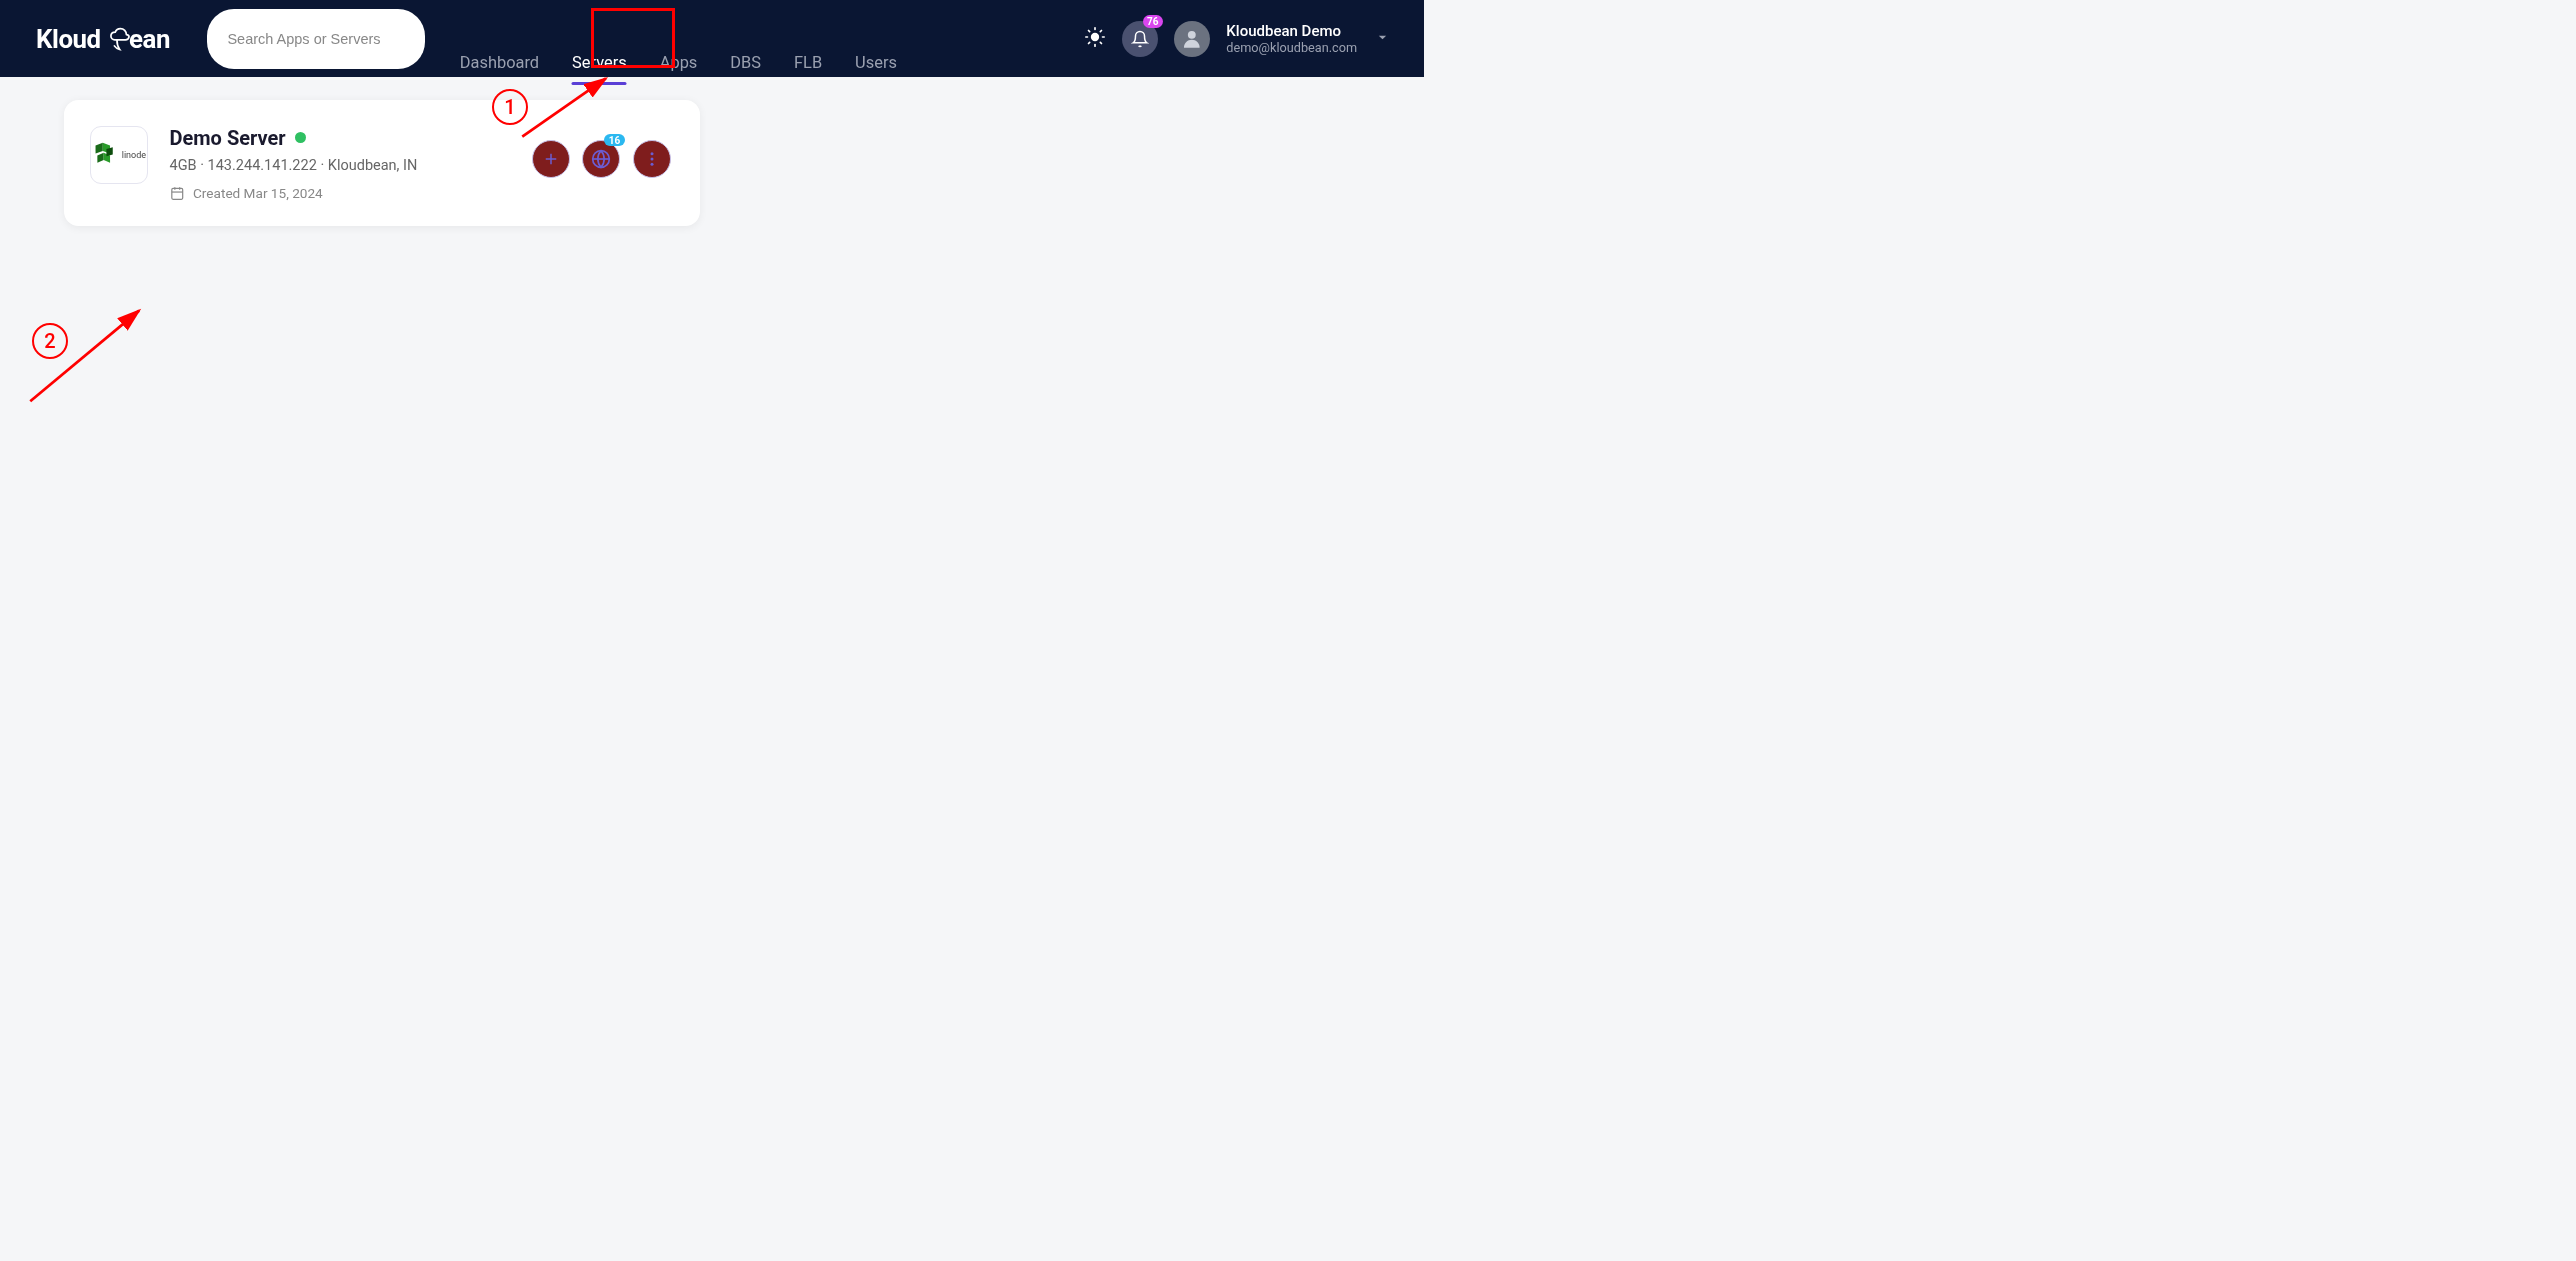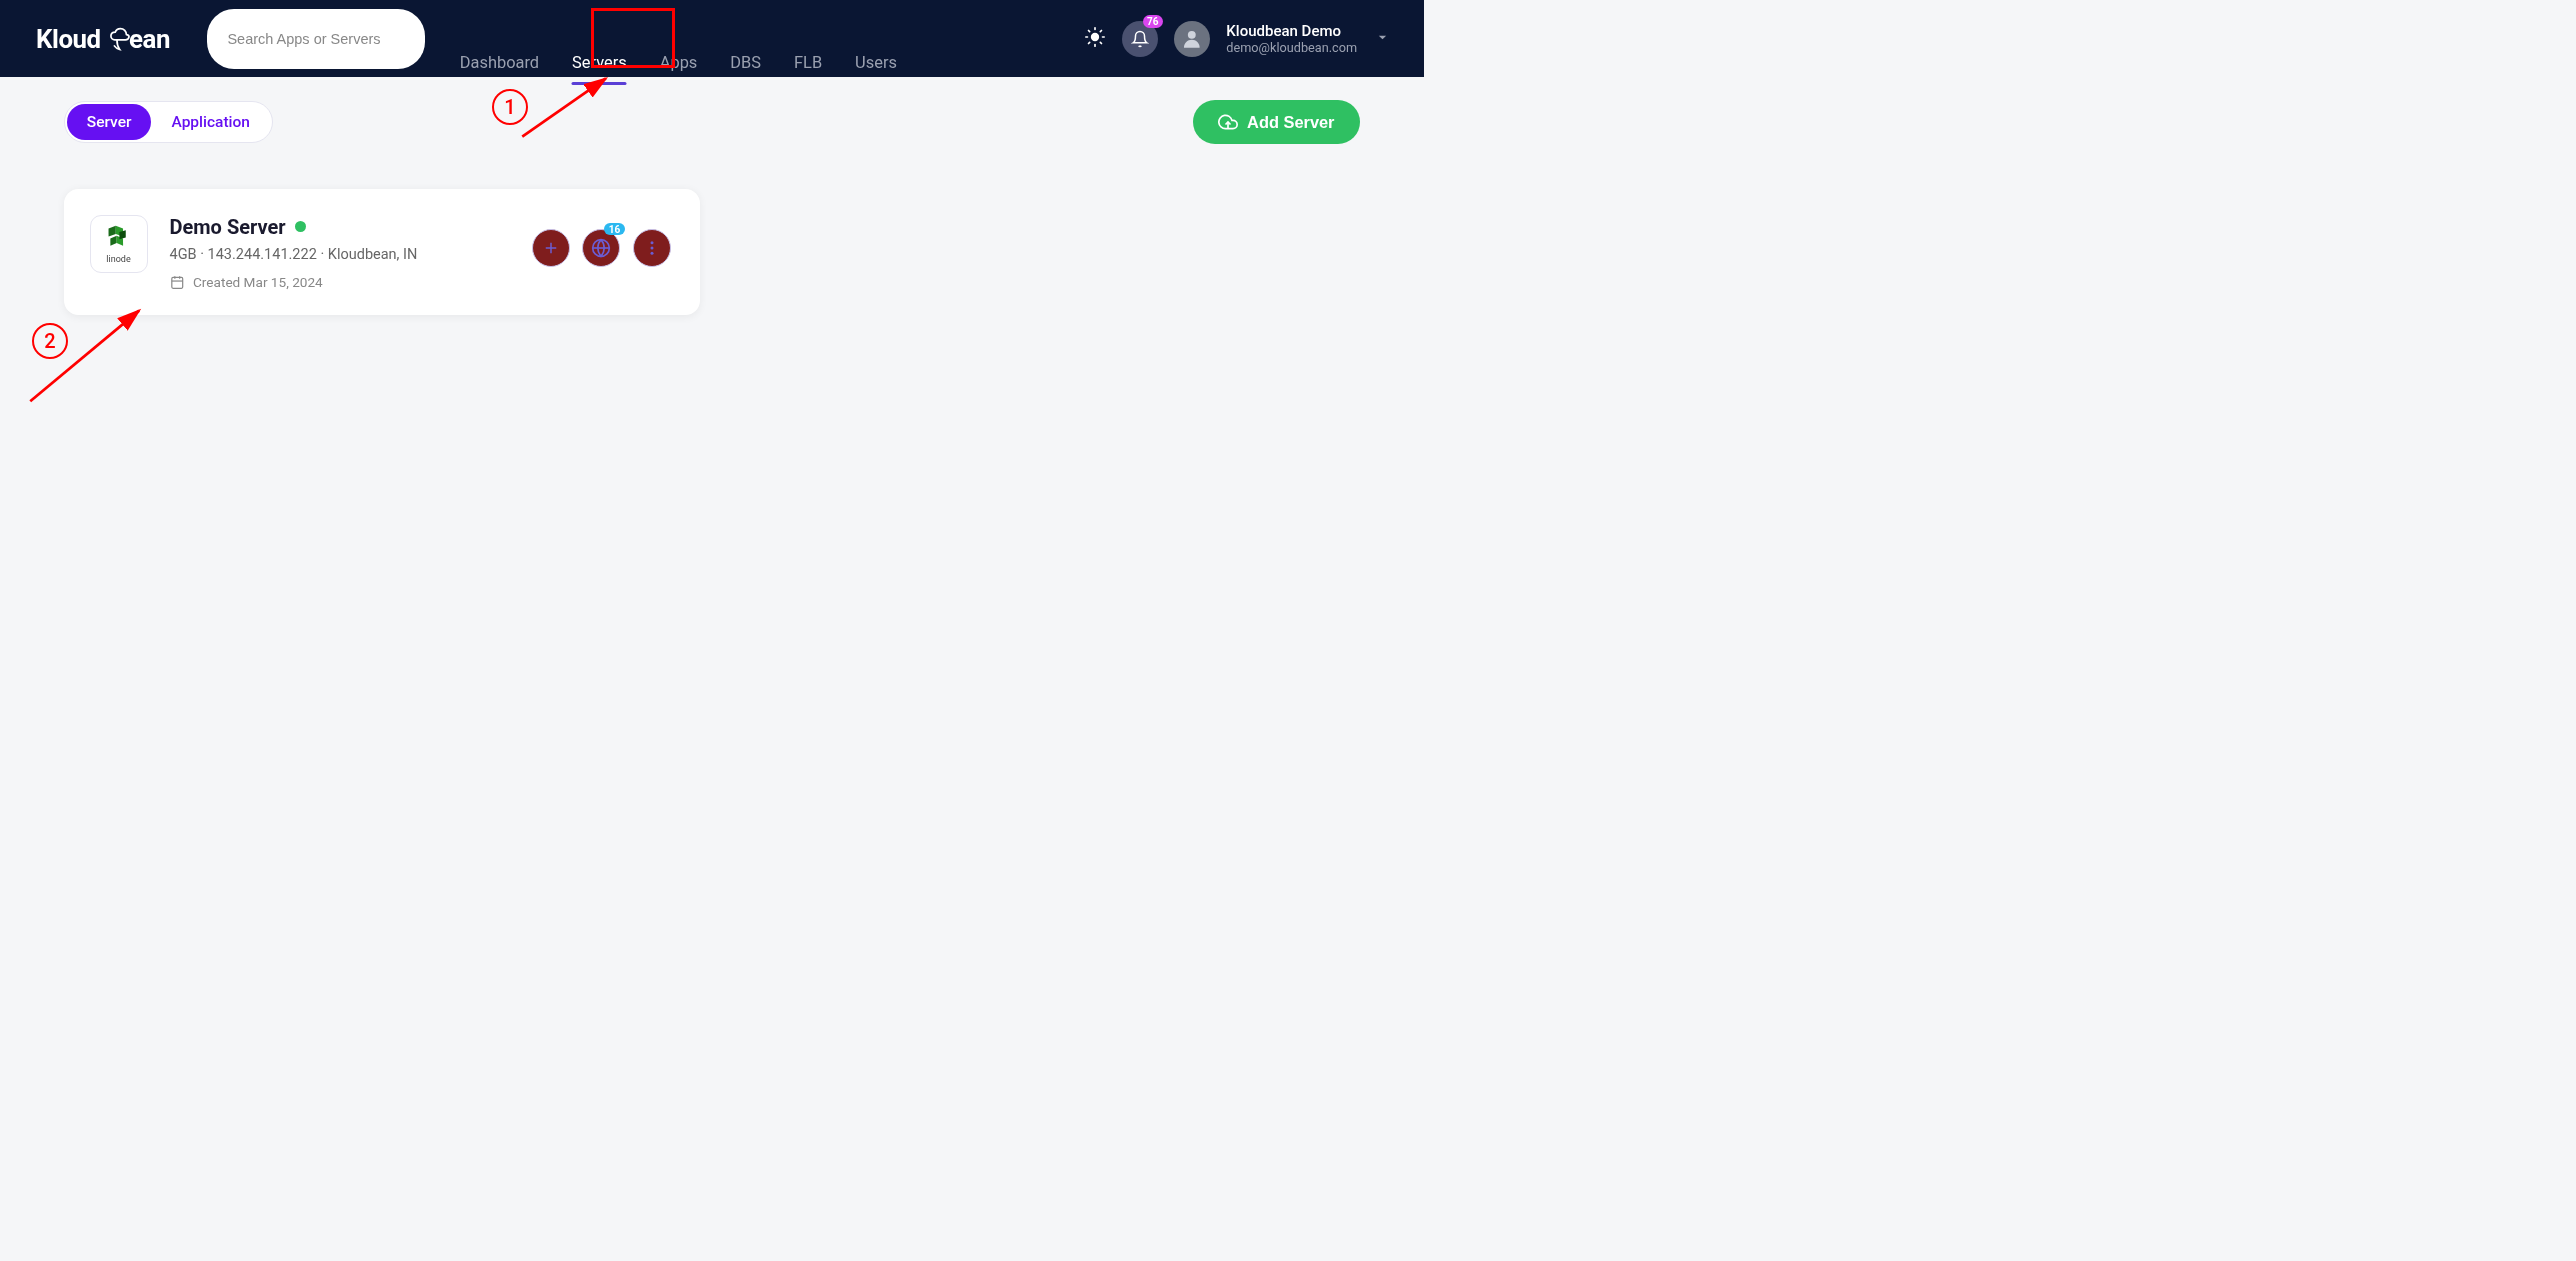--- a/index.html
+++ b/index.html
@@ -195,21 +195,20 @@
   gap: 22px;
   align-items: flex-start;
 }
 
 .provider-badge {
   width: 58px;
   height: 58px;
   border: 0.9px solid #e5e5f0;
   border-radius: 11px;
   display: flex;
-  flex-direction: column;
   align-items: center;
   justify-content: center;
   gap: 1.8px;
 }
 .provider-name { font-size: 9px; color: #444; }
 
 .server-info { flex: 1; }
 .server-title {
   font-size: 20px;
   font-weight: 700;
@@ -363,35 +362,20 @@
     <span class="dropdown-caret">
       <svg width="11" height="11" viewBox="0 0 12 12">
           <path d="M2 4l4 4 4-4" fill="#9aa0b0"></path>
         </svg>
     </span>
   </div>
 </div>
 
 <div class="content">
 
-  <div class="top-row">
-    <div class="toggle-group">
-      <div class="toggle-btn active">Server</div>
-      <div class="toggle-btn inactive">Application</div>
-    </div>
-
-    <button class="add-server-btn">
-      <svg width="20" height="20" viewBox="0 0 24 24" fill="none" stroke="#fff" stroke-width="2">
-        <path d="M18 10h-1.26A8 8 0 1 0 9 20h9a5 5 0 0 0 0-10z"></path>
-        <polyline points="12 12 12 20"></polyline>
-          <polyline points="9 15 12 12 15 15"></polyline>
-      </svg>
-      <span>Add Server</span>
-    </button>
-  </div>
 
   <div class="server-card">
     <div class="provider-badge">
       <svg width="29" height="29" viewBox="0 0 32 32">
         <g>
           <polygon points="5,6 13,3 13,12 5,15" fill="#1a6b1a"></polygon>
           <polygon points="13,3 21,6 21,15 13,12" fill="#2a9b2a"></polygon>
           <polygon points="7,17 14,14 14,22 7,25" fill="#1a6b1a"></polygon>
           <polygon points="14,14 21,17 21,25 14,22" fill="#2a9b2a"></polygon>
           <polygon points="17,10 24,8 24,16 17,18" fill="#0d4d0d"></polygon>

